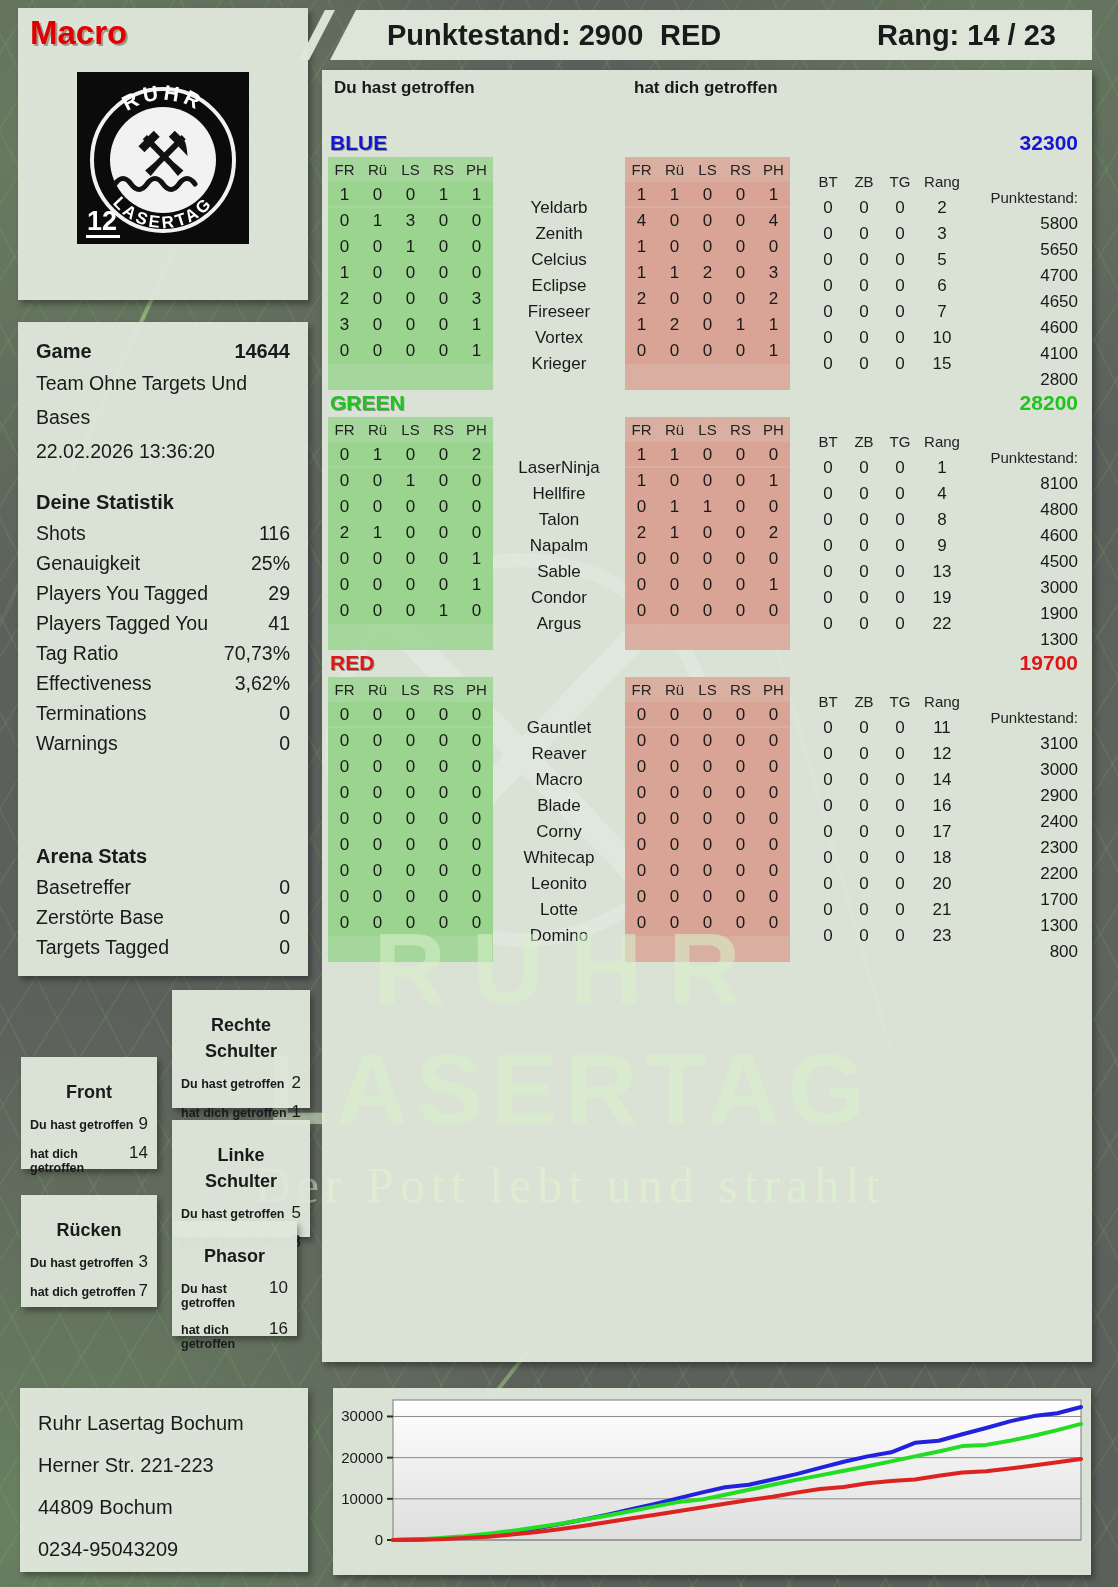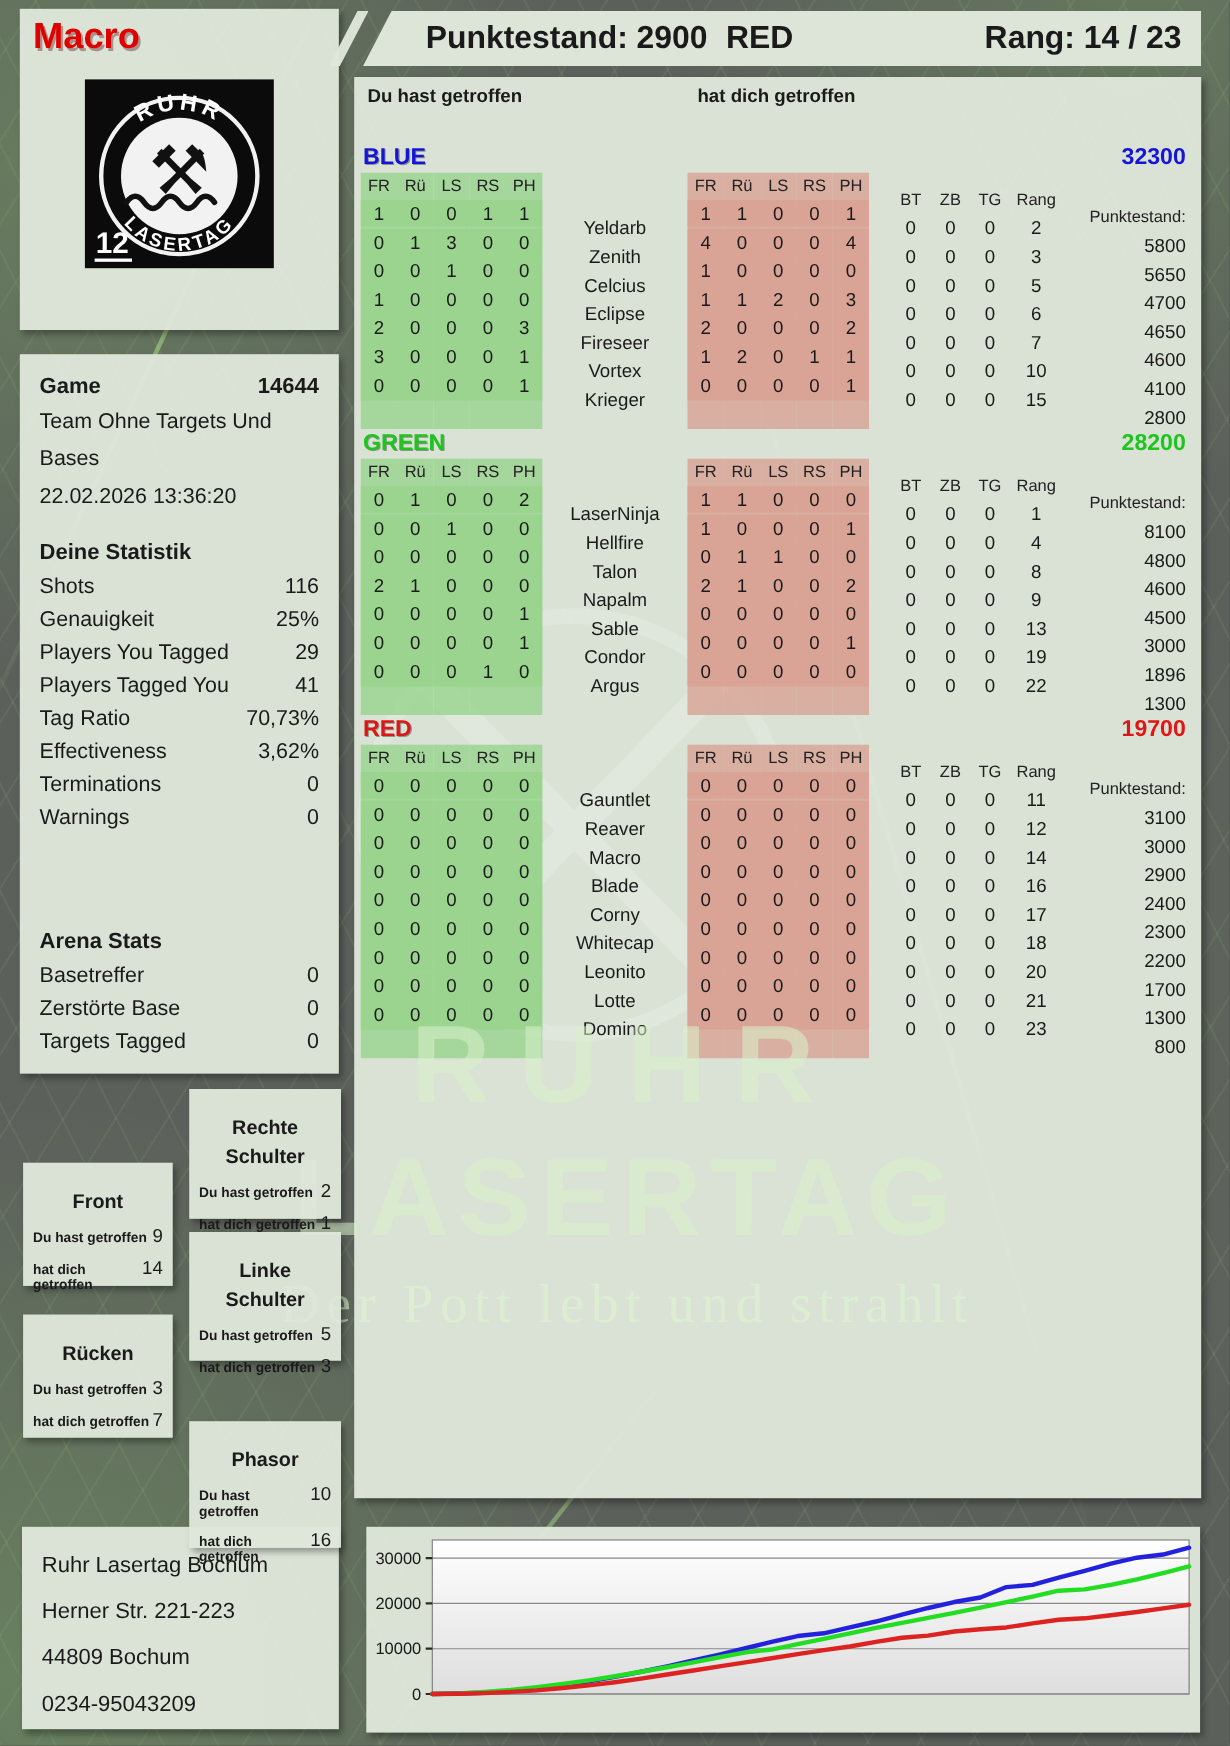--- a/index.html
+++ b/index.html
@@ -22,21 +22,21 @@
   .player-name{position:absolute;left:12px;top:6px;font-size:33px;font-weight:700;color:#e00000;
     text-shadow:2px 2px 0 rgba(70,0,0,0.35);}
   .logo{position:absolute;left:59px;top:64px;width:172px;height:172px;}
   
   .topbar-stripe{position:absolute;left:299px;top:10px;width:36px;height:50px;
     background:rgba(223,231,219,0.96);clip-path:polygon(26px 0,36px 0,10px 100%,0 100%);}
   .topbar{position:absolute;left:330px;top:10px;width:762px;height:50px;
     background:rgba(225,232,220,0.97);clip-path:polygon(26px 0,100% 0,100% 100%,0 100%);
     box-shadow:3px 4px 6px rgba(0,0,0,0.35);}
   .topbar span{position:absolute;top:0;line-height:50px;font-size:29px;font-weight:700;}
-  .tb-score{left:38px;margin-left:19px;} .tb-team{left:330px;} .tb-rank{right:18px;}
+  .tb-score{left:38px;margin-left:19px;} .tb-team{left:330px;} .tb-rank{right:36px;}
   
   .main-panel{left:322px;top:70px;width:770px;height:1292px;z-index:1;}
   .col-labels span{position:absolute;top:8px;font-size:17px;font-weight:700;}
   .cl-hit{left:12px;} .cl-got{left:312px;}
   .emblem{position:absolute;left:0;top:460px;opacity:0.55;}
   #teams{position:absolute;left:0;top:34px;right:0;}
   .team{margin-bottom:8px;position:relative;}
   .team-head{display:flex;justify-content:space-between;align-items:center;height:28px;
     padding:0 14px 0 8px;font-size:21px;font-weight:700;margin-top:25px;}
   .team-head .tname{text-shadow:1px 1px 0 rgba(0,0,0,0.35);}
@@ -62,21 +62,21 @@
   
   .zone{padding:22px 9px;box-sizing:border-box;z-index:4;}
   .zone .zt{text-align:center;font-weight:700;font-size:18px;line-height:26px;}
   .zone .zr{display:flex;justify-content:space-between;align-items:baseline;margin-top:9px;}
   .zone .zl{font-size:12.5px;font-weight:700;}
   .zone .zv{font-size:17px;}
   .z-front{left:21px;top:1057px;width:136px;height:112px;}
   .z-ruecken{left:21px;top:1195px;width:136px;height:112px;}
   .z-rechte{left:172px;top:990px;width:138px;height:118px;}
   .z-linke{left:172px;top:1120px;width:138px;height:117px;}
-  .z-phasor{left:172px;top:1292px;width:138px;height:115px;}
+  .z-phasor{left:172px;top:1221px;width:125px;height:115px;}
   
   .watermark{position:absolute;left:240px;top:908px;width:660px;z-index:3;text-align:center;
     color:rgba(216,241,202,0.55);pointer-events:none;}
   .wm1{font-size:100px;font-weight:700;letter-spacing:26px;line-height:120px;}
   .wm2{font-size:100px;font-weight:700;letter-spacing:8px;line-height:122px;}
   .wm3{font-family:"Liberation Serif","DejaVu Serif",serif;font-size:50px;letter-spacing:6px;
     line-height:70px;color:rgba(222,245,208,0.60);}
   
   .address{left:20px;top:1388px;width:288px;height:184px;padding:14px 18px;box-sizing:border-box;}
   .address div{font-size:20px;line-height:42px;}
@@ -417,21 +417,21 @@
             <span class="c r">0</span>
             <span class="c r">0</span>
             <span class="c r">0</span>
             <span class="c r">0</span>
             <span class="c r">1</span>
             <span></span>
             <span class="c">0</span>
             <span class="c">0</span>
             <span class="c">0</span>
             <span class="c">19</span>
-            <span class="c pts">1896</span>
+            <span class="c pts">1900</span>
           </div>
           <div class="trow">
             <span class="c g">0</span>
             <span class="c g">0</span>
             <span class="c g">0</span>
             <span class="c g">1</span>
             <span class="c g">0</span>
             <span class="c nm">Argus</span>
             <span class="c r">0</span>
             <span class="c r">0</span>

